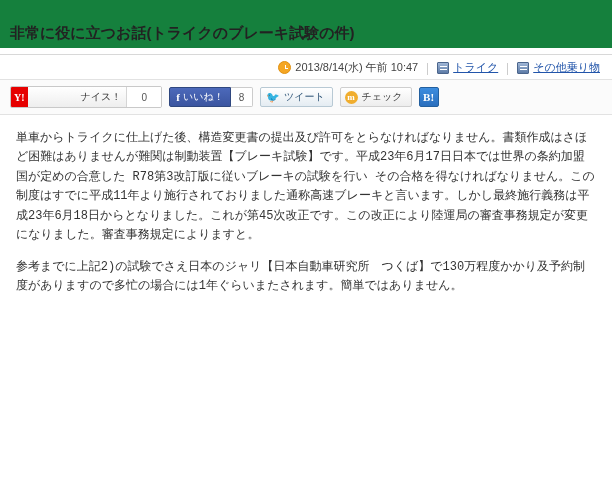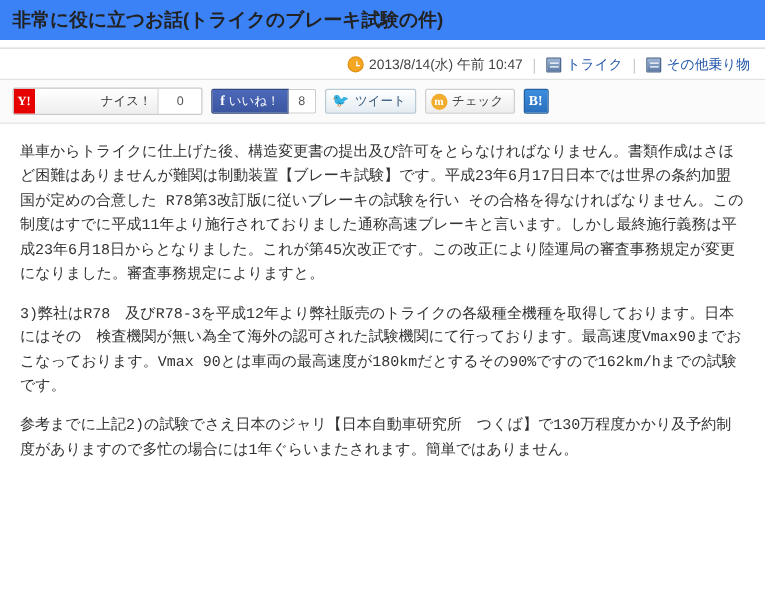--- a/index.html
+++ b/index.html
@@ -15,22 +15,22 @@
     overflow: hidden;
   }
   .page {
     width: 612px;
     height: 492px;
     position: relative;
     background: #ffffff;
   }
   
   .title-bar {
-    padding: 8px 10px 6px 10px;
-    background: #3b82f6;
+    padding: 24px 10px 6px 10px;
+    background: #15803d;
   }
   .entry-title {
     font-size: 15px;
     font-weight: bold;
     color: #222222;
     letter-spacing: 0;
     line-height: 1.2;
   }
   .title-rule {
     height: 1px;
@@ -95,20 +95,21 @@
   .cat-icon::after {
     content: "";
     position: absolute;
     left: 2px; top: 3px;
     width: 7px; height: 1px;
     background: #ffffff;
     box-shadow: 0 3px 0 #ffffff;
   }
   .cat-link {
     color: #2255aa;
+    text-decoration: underline;
     cursor: pointer;
   }
   
   .social-rule-top {
     height: 1px;
     background: #e2e2e2;
   }
   .social-bar {
     display: flex;
     align-items: center;
@@ -321,18 +322,17 @@
       <span>チェック</span>
     </div>
 
     <div class="b-btn">B!</div>
 
   </div>
   <div class="social-rule-bottom"></div>
 
   <div class="body-wrap">
     <p class="para">単車からトライクに仕上げた後、構造変更書の提出及び許可をとらなければなりません。書類作成はさほど困難はありませんが難関は制動装置【ブレーキ試験】です。平成23年6月17日日本では世界の条約加盟国が定めの合意した R78第3改訂版に従いブレーキの試験を行い その合格を得なければなりません。この制度はすでに平成11年より施行されておりました通称高速ブレーキと言います。しかし最終施行義務は平成23年6月18日からとなりました。これが第45次改正です。この改正により陸運局の審査事務規定が変更になりました。審査事務規定によりますと。</p>
-    <p class="para">3)弊社はR78　及びR78-3を平成12年より弊社販売のトライクの各級種全機種を取得しております。日本にはその　検査機関が無い為全て海外の認可された試験機関にて行っております。最高速度Vmax90までおこなっております。Vmax 90とは車両の最高速度が180kmだとするその90%ですので162km/hまでの試験です。</p>
     <p class="para">参考までに上記2)の試験でさえ日本のジャリ【日本自動車研究所　つくば】で130万程度かかり及予約制度がありますので多忙の場合には1年ぐらいまたされます。簡単ではありません。</p>
 
   </div>
 
 </div>
 
 </body></html>

